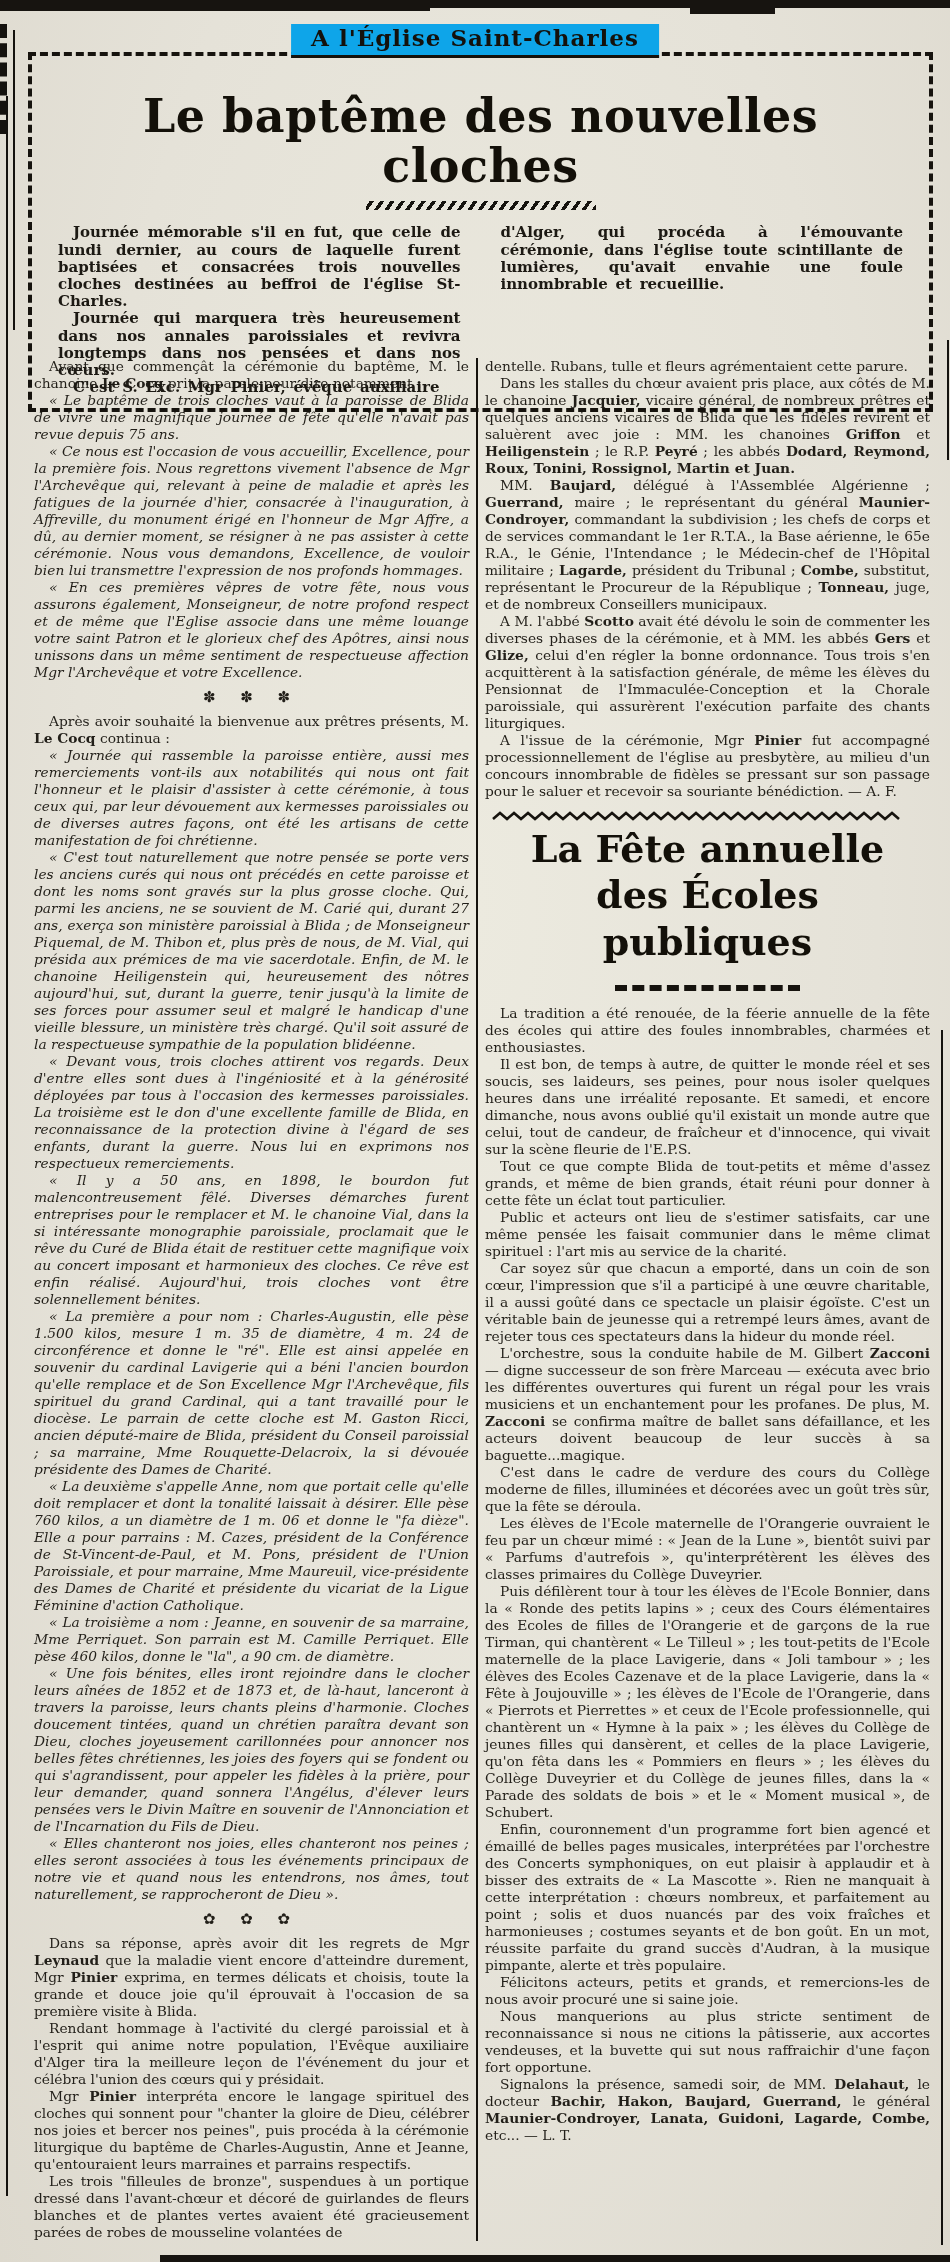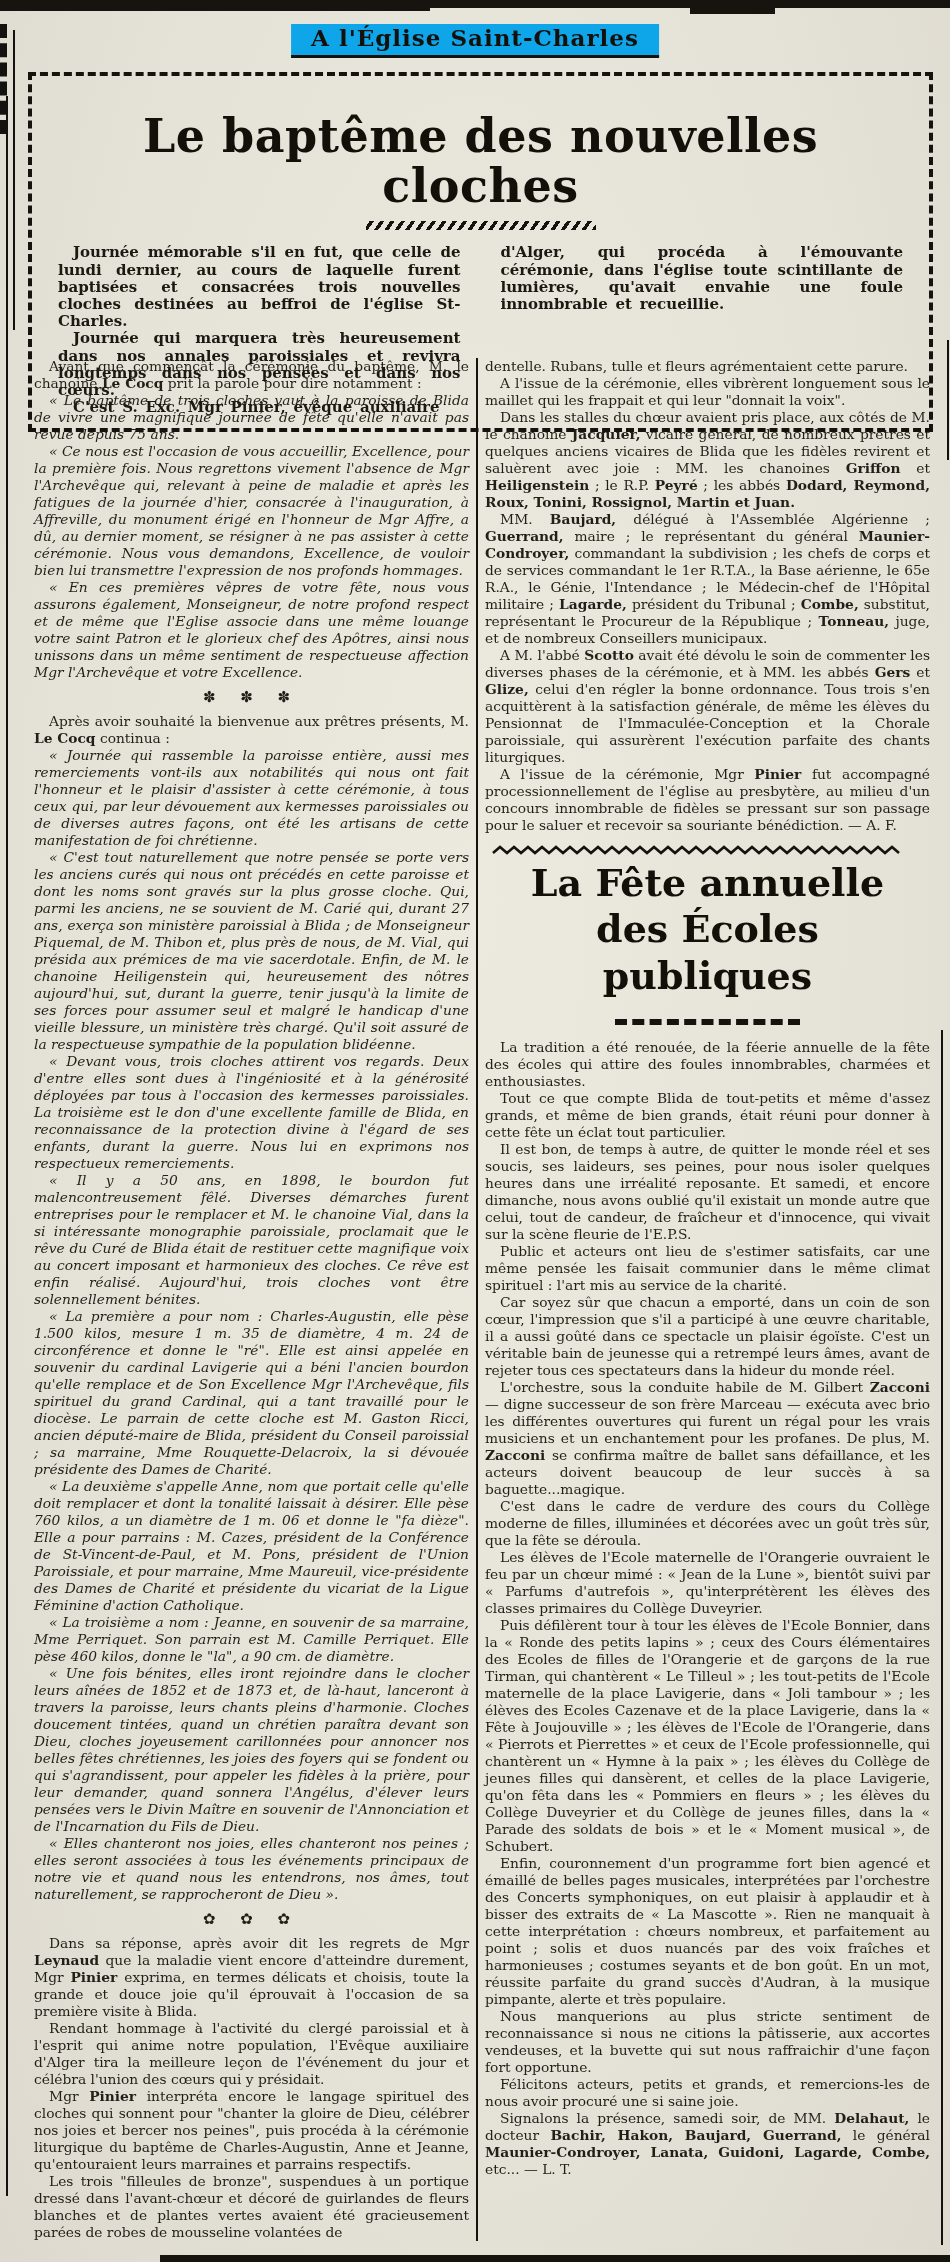--- a/index.html
+++ b/index.html
@@ -22,21 +22,21 @@
   .bottom-bar{position:absolute;left:160px;bottom:0;width:790px;height:7px;background:#171410;}
 
   
   .kicker{
     position:absolute;top:24px;left:50%;transform:translateX(-50%);z-index:3;
     background:#0ea5e9;padding:0 20px 4px;white-space:nowrap;
     font-size:23px;font-weight:bold;letter-spacing:1px;color:#14110c;
     border-bottom:3px solid #14110c;
   }
   .head-box{
-    position:absolute;top:72px;left:28px;width:897px;z-index:2;
+    position:absolute;top:52px;left:28px;width:897px;z-index:2;
     border:4px dashed #16130e;
   }
   .head-box-inner{padding:36px 26px 12px;}
   .headline{
     font-size:46px;font-weight:bold;text-align:center;line-height:1.08;
     letter-spacing:0.5px;color:#131009;margin:0;
   }
   .squiggle{
     width:230px;height:9px;margin:10px auto 14px;
     background:repeating-linear-gradient(-55deg,#16130e 0 3.5px,transparent 3.5px 8.5px);
@@ -115,43 +115,42 @@
       <p class="para ctr"><span>✿ ✿ ✿</span></p>
       <p class="para"><span>Dans sa réponse, après avoir dit les regrets de Mgr </span><span class="bb">Leynaud</span><span> que la maladie vient encore d'atteindre durement, Mgr </span><span class="bb">Pinier</span><span> exprima, en termes délicats et choisis, toute la grande et douce joie qu'il éprouvait à l'occasion de sa première visite à Blida.</span></p>
       <p class="para"><span>Rendant hommage à l'activité du clergé paroissial et à l'esprit qui anime notre population, l'Evêque auxiliaire d'Alger tira la meilleure leçon de l'événement du jour et célébra l'union des cœurs qui y présidait.</span></p>
       <p class="para"><span>Mgr </span><span class="bb">Pinier</span><span> interpréta encore le langage spirituel des cloches qui sonnent pour "chanter la gloire de Dieu, célébrer nos joies et bercer nos peines", puis procéda à la cérémonie liturgique du baptême de Charles-Augustin, Anne et Jeanne, qu'entouraient leurs marraines et parrains respectifs.</span></p>
       <p class="para"><span>Les trois "filleules de bronze", suspendues à un portique dressé dans l'avant-chœur et décoré de guirlandes de fleurs blanches et de plantes vertes avaient été gracieusement parées de robes de mousseline volantées de</span></p>
     </div>
   <div class="divider"></div>
   <div class="colR body-text">
     <div>
         <p class="para noind"><span>dentelle. Rubans, tulle et fleurs agrémentaient cette parure.</span></p>
-        <p class="para"><span>A l'issue de la cérémonie, elles vibrèrent longuement sous le maillet qui les frappait et qui leur "donnait la voix".</span></p>
         <p class="para"><span>Dans les stalles du chœur avaient pris place, aux côtés de M. le chanoine </span><span class="bb">Jacquier,</span><span> vicaire général, de nombreux prêtres et quelques anciens vicaires de Blida que les fidèles revirent et saluèrent avec joie : MM. les chanoines </span><span class="bb">Griffon</span><span> et </span><span class="bb">Heiligenstein</span><span> ; le R.P. </span><span class="bb">Peyré</span><span> ; les abbés </span><span class="bb">Dodard, Reymond, Roux, Tonini, Rossignol, Martin et Juan.</span></p>
         <p class="para"><span>MM. </span><span class="bb">Baujard,</span><span> délégué à l'Assemblée Algérienne ; </span><span class="bb">Guerrand,</span><span> maire ; le représentant du général </span><span class="bb">Maunier-Condroyer,</span><span> commandant la subdivision ; les chefs de corps et de services commandant le 1er R.T.A., la Base aérienne, le 65e R.A., le Génie, l'Intendance ; le Médecin-chef de l'Hôpital militaire ; </span><span class="bb">Lagarde,</span><span> président du Tribunal ; </span><span class="bb">Combe,</span><span> substitut, représentant le Procureur de la République ; </span><span class="bb">Tonneau,</span><span> juge, et de nombreux Conseillers municipaux.</span></p>
         <p class="para"><span>A M. l'abbé </span><span class="bb">Scotto</span><span> avait été dévolu le soin de commenter les diverses phases de la cérémonie, et à MM. les abbés </span><span class="bb">Gers</span><span> et </span><span class="bb">Glize,</span><span> celui d'en régler la bonne ordonnance. Tous trois s'en acquittèrent à la satisfaction générale, de même les élèves du Pensionnat de l'Immaculée-Conception et la Chorale paroissiale, qui assurèrent l'exécution parfaite des chants liturgiques.</span></p>
         <p class="para"><span>A l'issue de la cérémonie, Mgr </span><span class="bb">Pinier</span><span> fut accompagné processionnellement de l'église au presbytère, au milieu d'un concours innombrable de fidèles se pressant sur son passage pour le saluer et recevoir sa souriante bénédiction. — A. F.</span></p>
       </div>
 
     <svg class="wavy" width="434" height="12" viewBox="0 0 434 12">
       <path d="M2 9 l7 -6 7 6 7 -6 7 6 7 -6 7 6 7 -6 7 6 7 -6 7 6 7 -6 7 6 7 -6 7 6 7 -6 7 6 7 -6 7 6 7 -6 7 6 7 -6 7 6 7 -6 7 6 7 -6 7 6 7 -6 7 6 7 -6 7 6 7 -6 7 6 7 -6 7 6 7 -6 7 6 7 -6 7 6 7 -6 7 6 7 -6 7 6 7 -6 7 6 7 -6 7 6 7 -6 7 6 7 -6 7 6 7 -6 7 6 7 -6 7 6 7 -6 7 6 7 -6 7 6" fill="none" stroke="#16130e" stroke-width="2.6"></path>
     </svg>
 
     <h2 class="a2title"><span>La Fête annuelle</span><br><span>des Écoles publiques</span></h2>
     <div class="a2dash"></div>
 
     <div>
         <p class="para"><span>La tradition a été renouée, de la féerie annuelle de la fête des écoles qui attire des foules innombrables, charmées et enthousiastes.</span></p>
+        <p class="para"><span>Il est bon, de temps à autre, de quitter le monde réel et ses soucis, ses laideurs, ses peines, pour nous isoler quelques heures dans une irréalité reposante. Et samedi, et encore dimanche, nous avons oublié qu'il existait un monde autre que celui, tout de candeur, de fraîcheur et d'innocence, qui vivait sur la scène fleurie de l'E.P.S.</span></p>
         <p class="para"><span>Tout ce que compte Blida de tout-petits et même d'assez grands, et même de bien grands, était réuni pour donner à cette fête un éclat tout particulier.</span></p>
-        <p class="para"><span>Il est bon, de temps à autre, de quitter le monde réel et ses soucis, ses laideurs, ses peines, pour nous isoler quelques heures dans une irréalité reposante. Et samedi, et encore dimanche, nous avons oublié qu'il existait un monde autre que celui, tout de candeur, de fraîcheur et d'innocence, qui vivait sur la scène fleurie de l'E.P.S.</span></p>
         <p class="para"><span>Public et acteurs ont lieu de s'estimer satisfaits, car une même pensée les faisait communier dans le même climat spirituel : l'art mis au service de la charité.</span></p>
         <p class="para"><span>Car soyez sûr que chacun a emporté, dans un coin de son cœur, l'impression que s'il a participé à une œuvre charitable, il a aussi goûté dans ce spectacle un plaisir égoïste. C'est un véritable bain de jeunesse qui a retrempé leurs âmes, avant de rejeter tous ces spectateurs dans la hideur du monde réel.</span></p>
         <p class="para"><span>L'orchestre, sous la conduite habile de M. Gilbert </span><span class="bb">Zacconi</span><span> — digne successeur de son frère Marceau — exécuta avec brio les différentes ouvertures qui furent un régal pour les vrais musiciens et un enchantement pour les profanes. De plus, M. </span><span class="bb">Zacconi</span><span> se confirma maître de ballet sans défaillance, et les acteurs doivent beaucoup de leur succès à sa baguette...magique.</span></p>
         <p class="para"><span>C'est dans le cadre de verdure des cours du Collège moderne de filles, illuminées et décorées avec un goût très sûr, que la fête se déroula.</span></p>
         <p class="para"><span>Les élèves de l'Ecole maternelle de l'Orangerie ouvraient le feu par un chœur mimé : « Jean de la Lune », bientôt suivi par « Parfums d'autrefois », qu'interprétèrent les élèves des classes primaires du Collège Duveyrier.</span></p>
         <p class="para"><span>Puis défilèrent tour à tour les élèves de l'Ecole Bonnier, dans la « Ronde des petits lapins » ; ceux des Cours élémentaires des Ecoles de filles de l'Orangerie et de garçons de la rue Tirman, qui chantèrent « Le Tilleul » ; les tout-petits de l'Ecole maternelle de la place Lavigerie, dans « Joli tambour » ; les élèves des Ecoles Cazenave et de la place Lavigerie, dans la « Fête à Joujouville » ; les élèves de l'Ecole de l'Orangerie, dans « Pierrots et Pierrettes » et ceux de l'Ecole professionnelle, qui chantèrent un « Hymne à la paix » ; les élèves du Collège de jeunes filles qui dansèrent, et celles de la place Lavigerie, qu'on fêta dans les « Pommiers en fleurs » ; les élèves du Collège Duveyrier et du Collège de jeunes filles, dans la « Parade des soldats de bois » et le « Moment musical », de Schubert.</span></p>
         <p class="para"><span>Enfin, couronnement d'un programme fort bien agencé et émaillé de belles pages musicales, interprétées par l'orchestre des Concerts symphoniques, on eut plaisir à applaudir et à bisser des extraits de « La Mascotte ». Rien ne manquait à cette interprétation : chœurs nombreux, et parfaitement au point ; solis et duos nuancés par des voix fraîches et harmonieuses ; costumes seyants et de bon goût. En un mot, réussite parfaite du grand succès d'Audran, à la musique pimpante, alerte et très populaire.</span></p>
+        <p class="para"><span>Félicitons acteurs, petits et grands, et remercions-les de nous avoir procuré une si saine joie.</span></p>
         <p class="para"><span>Nous manquerions au plus stricte sentiment de reconnaissance si nous ne citions la pâtisserie, aux accortes vendeuses, et la buvette qui sut nous raffraichir d'une façon fort opportune.</span></p>
-        <p class="para"><span>Félicitons acteurs, petits et grands, et remercions-les de nous avoir procuré une si saine joie.</span></p>
         <p class="para"><span>Signalons la présence, samedi soir, de MM. </span><span class="bb">Delahaut,</span><span> le docteur </span><span class="bb">Bachir, Hakon, Baujard, Guerrand,</span><span> le général </span><span class="bb">Maunier-Condroyer, Lanata, Guidoni, Lagarde, Combe,</span><span> etc... — L. T.</span></p>
       </div>
   </div>
 </div>
 
 </body></html>

